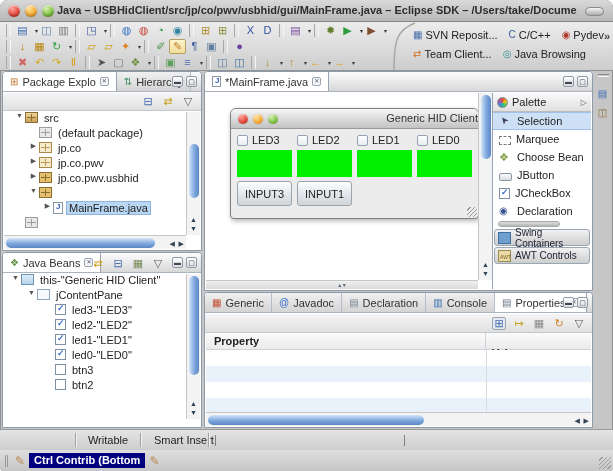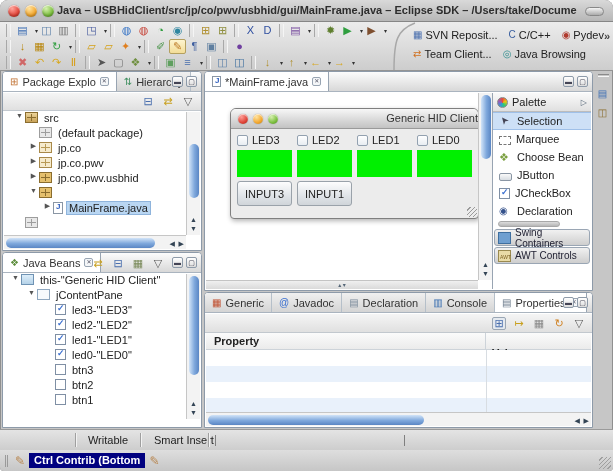--- a/index.html
+++ b/index.html
@@ -493,25 +493,20 @@
         <div class="trw b3">
           <span class="arr"></span>
           <span class="ti ti-cbe"></span>
           <span class="lbl">btn3</span>
         </div>
         <div class="trw b3">
           <span class="arr"></span>
           <span class="ti ti-cbe"></span>
           <span class="lbl">btn2</span>
         </div>
-        <div class="trw b3">
-          <span class="arr"></span>
-          <span class="ti ti-cbe"></span>
-          <span class="lbl">btn1</span>
-        </div>
       </div>
     <div class="sb sbv" style="right:1px;top:21px;bottom:8px">
       <div class="thumbv" style="top:2px;height:68%"></div>
       <div class="sbarr" style="left:3px;bottom:12px">▲</div>
       <div class="sbarr" style="left:3px;bottom:3px">▼</div>
     </div>
   </div>
 
   <div class="panel" style="left:204px;top:71px;width:389px;height:220px">
     <div class="tabbar">

